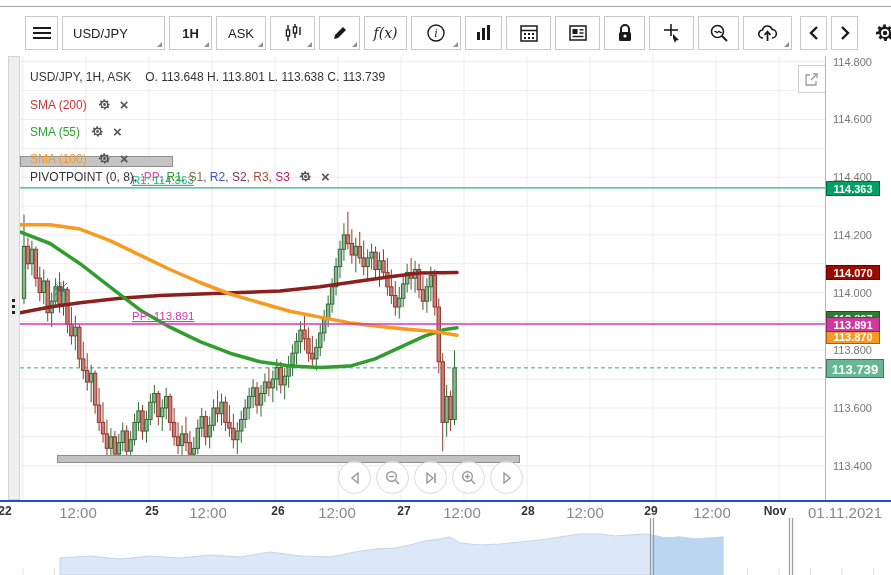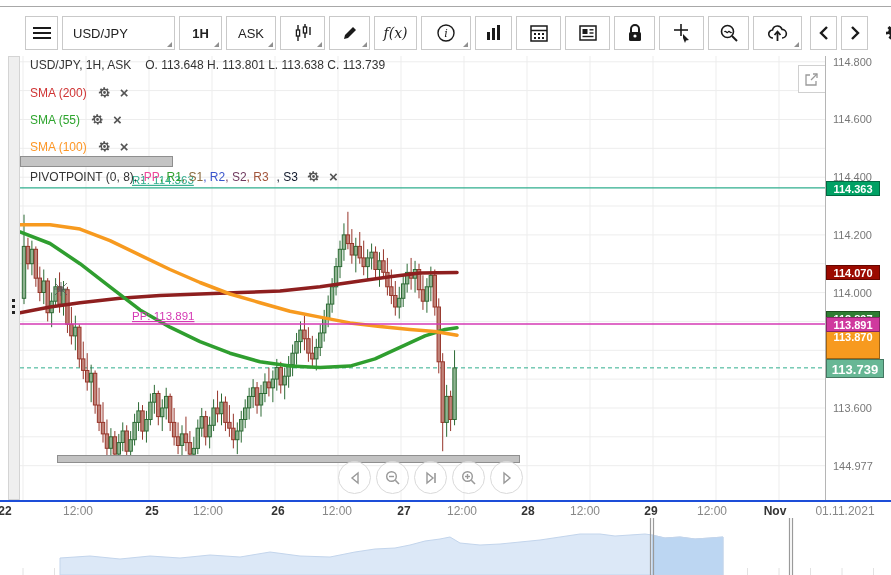--- a/index.html
+++ b/index.html
@@ -17,21 +17,21 @@
   .burger{width:18px;height:2.4px;background:#1a1a1a;box-shadow:0 5px 0 #1a1a1a,0 10px 0 #1a1a1a;
        margin-top:-10px;}
   .fx{font-family:"DejaVu Serif",serif;font-style:italic;font-size:14px;}
   .gearbtn{border:none;height:34px;display:flex;align-items:center;justify-content:center;}
   
   .sidestrip{position:absolute;left:8px;top:56px;width:12px;height:444px;background:#efefef;
        border:1px solid #d4d4d4;box-sizing:border-box;}
   .sidedots{position:absolute;left:3px;top:242px;width:3px;height:3px;background:#222;
        box-shadow:0 6px 0 #222,0 12px 0 #222;}
   .chart{position:absolute;left:20px;top:56px;width:805px;height:444px;overflow:hidden;}
-  .legend{position:absolute;left:10px;top:2px;z-index:5;}
+  .legend{position:absolute;left:10px;top:14px;z-index:5;}
   .lg-row{display:flex;align-items:center;font-size:12px;white-space:nowrap;}
   .lg-ohlc{margin-bottom:13px;color:#333;}
   .lg-ind{margin-bottom:12px;}
   .lg-ind .nm{margin-right:10px;}
   .icobtn{display:flex;align-items:center;margin-right:8px;cursor:pointer;}
   .closex{font-size:15px;font-weight:bold;color:#555;line-height:1;}
   .miniscroll{position:absolute;left:0px;top:100px;width:153px;height:11px;background:#c4c4c4;
        border:1px solid #8f8f8f;box-sizing:border-box;z-index:4;}
   .pivotrow{position:absolute;left:10px;top:113px;z-index:5;display:flex;align-items:center;
        font-size:12px;white-space:nowrap;}
@@ -41,34 +41,34 @@
   .circ{width:31px;height:31px;border:1px solid #dadada;border-radius:50%;background:rgba(255,255,255,.7);
        display:flex;align-items:center;justify-content:center;cursor:pointer;}
   .popout{position:absolute;left:778px;top:9px;width:26px;height:26px;border:1px solid #d0d0d0;
        background:#fff;display:flex;align-items:center;justify-content:center;z-index:5;cursor:pointer;}
   
   .paxis{position:absolute;left:825px;top:56px;width:66px;height:444px;border-left:1px solid #b5b5b5;}
   .ptick{position:absolute;left:7px;font-size:11px;color:#777;}
   .pbadge{position:absolute;left:0px;color:#fff;font-weight:bold;font-size:11px;
        text-align:center;box-sizing:border-box;}
   .xaxis{position:absolute;left:0;top:500px;width:891px;height:18px;border-top:2px solid #1d4ed8;}
-  .xlab{position:absolute;top:2px;transform:translateX(-50%);font-size:12px;color:#888;}
+  .xlab{position:absolute;top:2px;transform:translateX(-50%);font-size:15px;color:#888;}
   .xlab.b{font-weight:bold;color:#333;font-size:12px;}
   .navigator{position:absolute;left:0;top:518px;width:891px;height:57px;}
 </style>
 </head>
 <body>
 
 <div class="topline"></div>
 
 <div class="toolbar">
   <div class="btn" style="width:33px">
     <span class="burger"></span>
   </div>
-  <div class="btn txt dd" style="width:113px">
+  <div class="btn txt dd" style="width:103px">
     <span>USD/JPY</span>
   </div>
   <div class="btn dd" style="width:43px;font-weight:bold">
     <span>1H</span>
   </div>
   <div class="btn dd" style="width:50px">
     <span>ASK</span>
   </div>
   <div class="btn dd" style="width:45px">
     <svg width="20" height="20" viewBox="0 0 20 20">
@@ -471,21 +471,21 @@
 
   <div class="miniscroll"></div>
   <div class="pivotrow" id="pivot-row">
       <span>PIVOTPOINT (0, 8), : </span>
       <span style="color: #ec4899;"> PP</span>
       <span style="color: rgb(47, 160, 47);">, R1</span>
       <span style="color: rgb(138, 106, 63);">, S1</span>
       <span style="color: rgb(58, 85, 204);">, R2</span>
       <span style="color: rgb(112, 58, 95);">, S2</span>
       <span style="color: rgb(162, 84, 58);">, R3</span>
-      <span style="color: #0f172a; margin-left: 8px;">, S3</span>
+      <span style="color: #be185d;">, S3</span>
       <span class="icobtn" style="margin-left: 8px;">
         <svg width="15" height="15" viewBox="0 0 24 24">
           <path fill-rule="evenodd" fill="#555" d="M12 8a4 4 0 100 8 4 4 0 000-8zm9 5.4l-2.2-.3a7 7 0 01-.7 1.7l1.4 1.8-1.9 1.9-1.8-1.4a7 7 0 01-1.7.7l-.3 2.2h-2.6l-.3-2.2a7 7 0 01-1.7-.7l-1.8 1.4-1.9-1.9 1.4-1.8a7 7 0 01-.7-1.7L3 13.4v-2.6l2.2-.3a7 7 0 01.7-1.7L4.5 7l1.9-1.9 1.8 1.4a7 7 0 011.7-.7l.3-2.2h2.6l.3 2.2a7 7 0 011.7.7l1.8-1.4 1.9 1.9-1.4 1.8a7 7 0 01.7 1.7l2.2.3v2.6zM12 9.7a2.3 2.3 0 110 4.6 2.3 2.3 0 010-4.6z"></path>
         </svg>
       </span>
       <span class="closex">×</span>
     </div>
   <div class="bigscroll"></div>
 
   <div class="navbtns">
@@ -539,23 +539,23 @@
 </div>
 
 <div class="paxis" id="price-axis">
     <div class="ptick" style="top: 0px;">114.800</div>
     <div class="ptick" style="top: 57px;">114.600</div>
     <div class="ptick" style="top: 115px; text-align: right;">114.400</div>
     <div class="ptick" style="top: 173px;">114.200</div>
     <div class="ptick" style="top: 231px;">114.000</div>
     <div class="ptick" style="top: 288px;">113.800</div>
     <div class="ptick" style="top: 346px;">113.600</div>
-    <div class="ptick" style="top: 404px;">144.977</div>
+    <div class="ptick" style="top: 404px;">113.400</div>
     <div class="pbadge" style="top: 255px; height: 14px; line-height: 14px; width: 54px; z-index: 1; background: rgb(46, 125, 50); border: 1px solid rgba(0, 0, 0, 0.35);">113.897</div>
-    <div class="pbadge" style="top: 273px; height: 30px; line-height: 14px; width: 54px; z-index: 1; background: rgb(247, 154, 31); border: 1px solid rgba(0, 0, 0, 0.35);">113.870</div>
+    <div class="pbadge" style="top: 273px; height: 15px; line-height: 14px; width: 54px; z-index: 1; background: rgb(247, 154, 31); border: 1px solid rgba(0, 0, 0, 0.35);">113.870</div>
     <div class="pbadge" style="top: 124.5px; height: 15px; line-height: 15px; width: 54px; z-index: 2; background: rgb(0, 161, 100); border: 1px solid rgba(0, 0, 0, 0.35);">114.363</div>
     <div class="pbadge" style="top: 208.5px; height: 15px; line-height: 15px; width: 54px; z-index: 2; background: rgb(155, 10, 0); border: 1px solid rgba(0, 0, 0, 0.35);">114.070</div>
     <div class="pbadge" style="top: 260.5px; height: 15px; line-height: 15px; width: 54px; z-index: 3; background: rgb(207, 58, 158); border: 1px solid rgba(0, 0, 0, 0.35);">113.891</div>
     <div class="pbadge" style="top: 302.5px; height: 19px; line-height: 19px; width: 58px; z-index: 2; background: rgb(103, 183, 149); border: 1px solid rgba(0, 0, 0, 0.35); font-size: 13px;">113.739</div>
   </div>
 
 <div class="xaxis" id="time-axis">
     <div class="xlab b" style="left: 5px;">22</div>
     <div class="xlab" style="left: 78px;">12:00</div>
     <div class="xlab b" style="left: 152px;">25</div>

